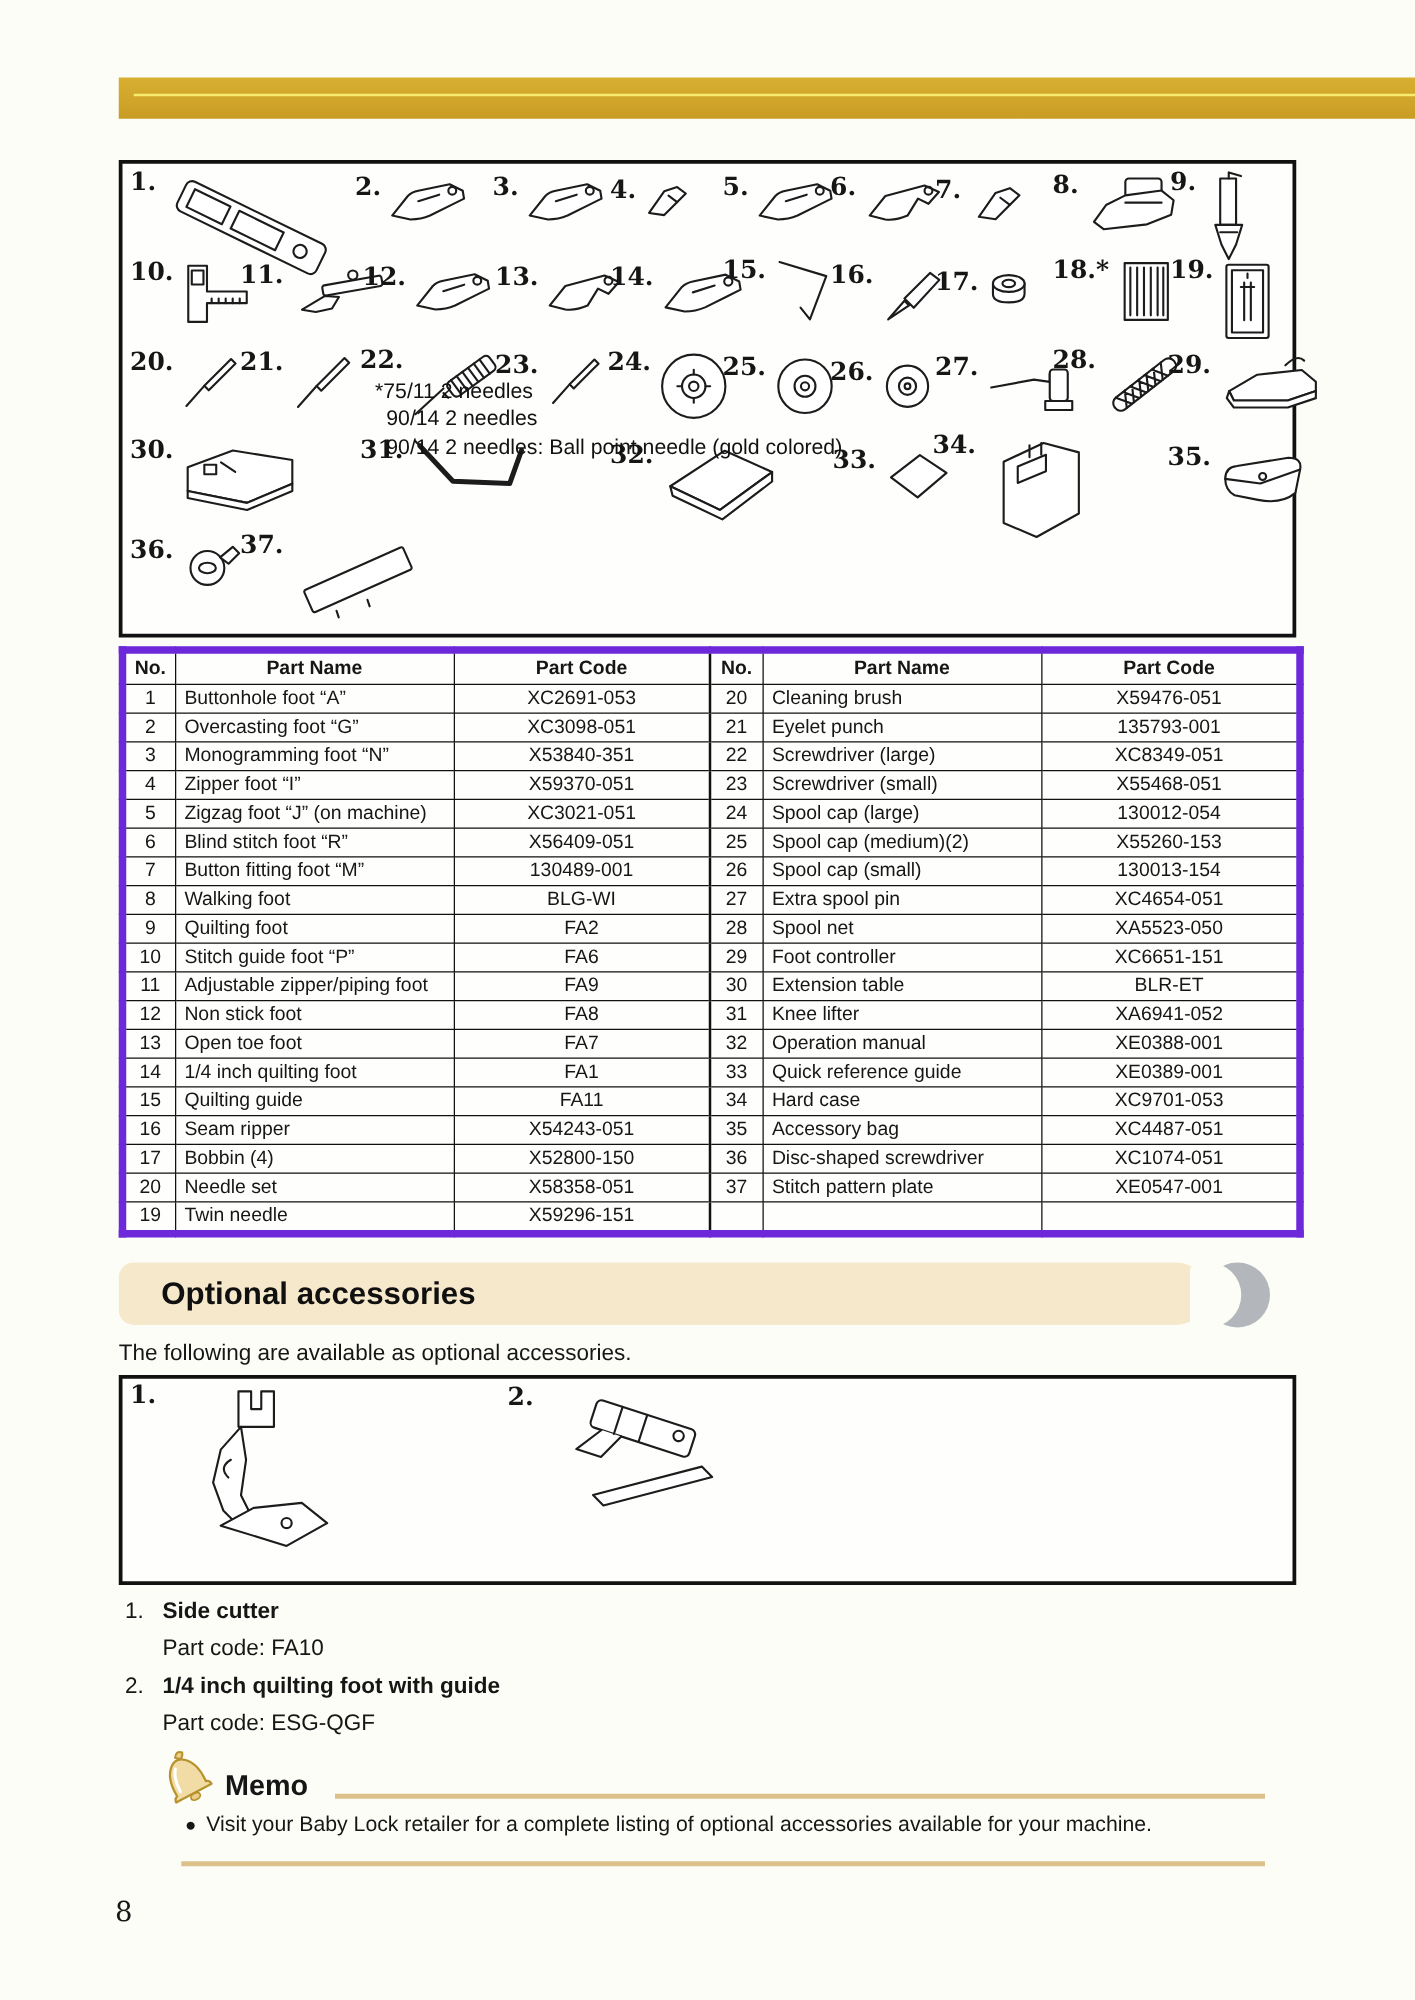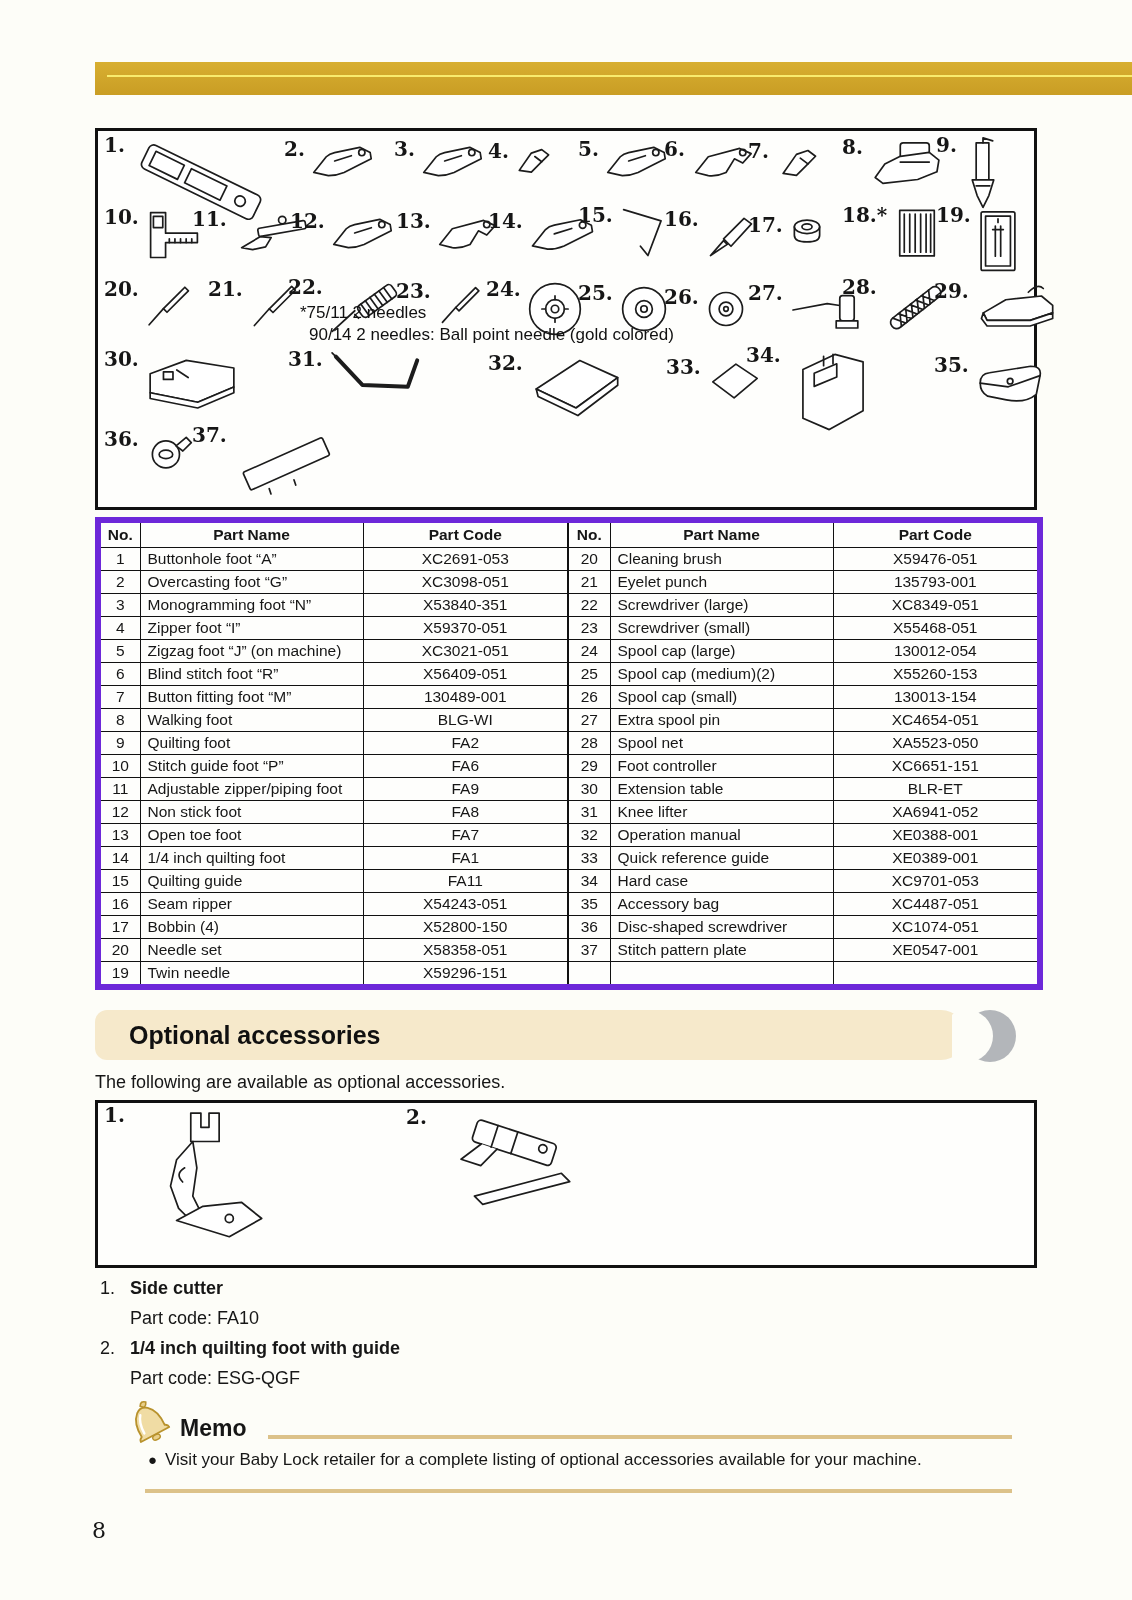--- a/index.html
+++ b/index.html
@@ -218,21 +218,21 @@
           <path d="M24 22 v34 M30 22 v34 M21 26 h12 M27 18 v-4"></path>
         </svg>
       </div>
       <div class="ill-item" style="left: 6px; top: 148px;">
         <span class="ill-num">20.</span>
         <svg class="ill-svg" width="50" height="54" viewBox="0 0 56 58" preserveAspectRatio="xMidYMid meet">
           <path d="M8 50 L24 32"></path>
           <path class="f" d="M24 32 L42 14 L48 8 L52 12 L46 18 L28 36 Z"></path>
         </svg>
       </div>
-      <div class="ill-item" style="left: 94px; top: 148px; margin-left: 16px;">
+      <div class="ill-item" style="left: 94px; top: 148px;">
         <span class="ill-num">21.</span>
         <svg class="ill-svg" width="54" height="54" viewBox="0 0 56 58" preserveAspectRatio="xMidYMid meet">
           <path d="M8 50 L24 32"></path>
           <path class="f" d="M24 32 L42 14 L48 8 L52 12 L46 18 L28 36 Z"></path>
         </svg>
       </div>
       <div class="ill-item" style="left: 190px; top: 146px;">
         <span class="ill-num">22.</span>
         <svg class="ill-svg" width="82" height="60" viewBox="0 0 86 64" preserveAspectRatio="xMidYMid meet">
           <path d="M6 58 L30 36"></path>
@@ -359,20 +359,21 @@
           <g transform="rotate(-24 59 43)">
             <rect class="f" x="10" y="33" width="98" height="22" rx="2"></rect>
           </g>
           <path d="M40 72 l2 6 M68 62 l2 6"></path>
         </svg>
       </div>
     </div>
 
   <div id="needle-note">
     <div class="nl1">*75/11 2 needles</div>
+    <div class="nl2">90/14 2 needles</div>
     <div class="nl2">90/14 2 needles: Ball point needle (gold colored)</div>
   </div>
 
   <table id="parts-table">
     <colgroup>
       <col style="width:42px">
         <col style="width:223px">
         <col style="width:205px">
       <col style="width:42px">
         <col style="width:223px">

